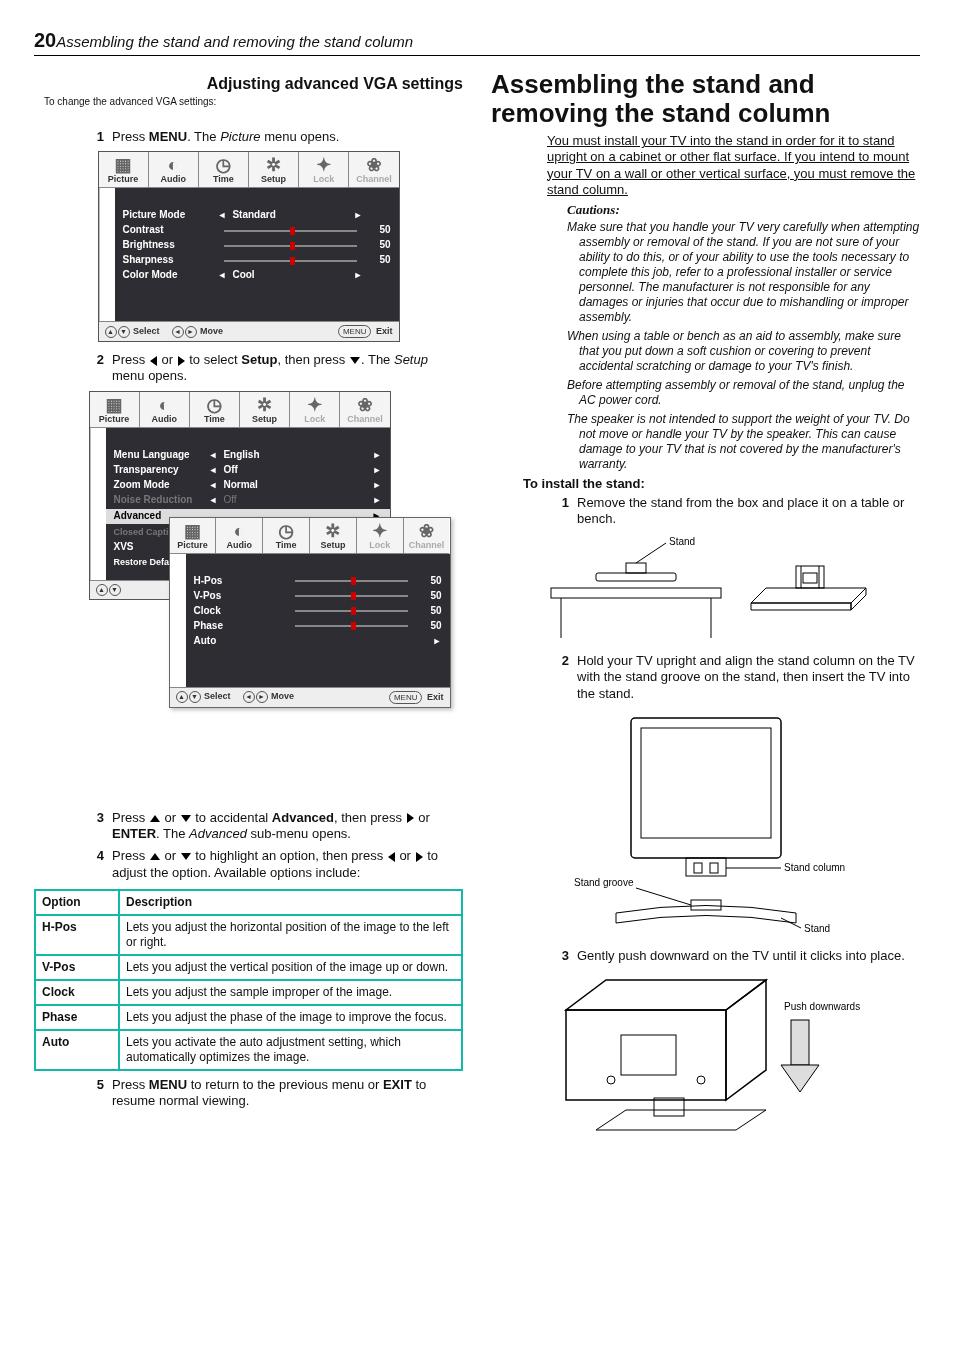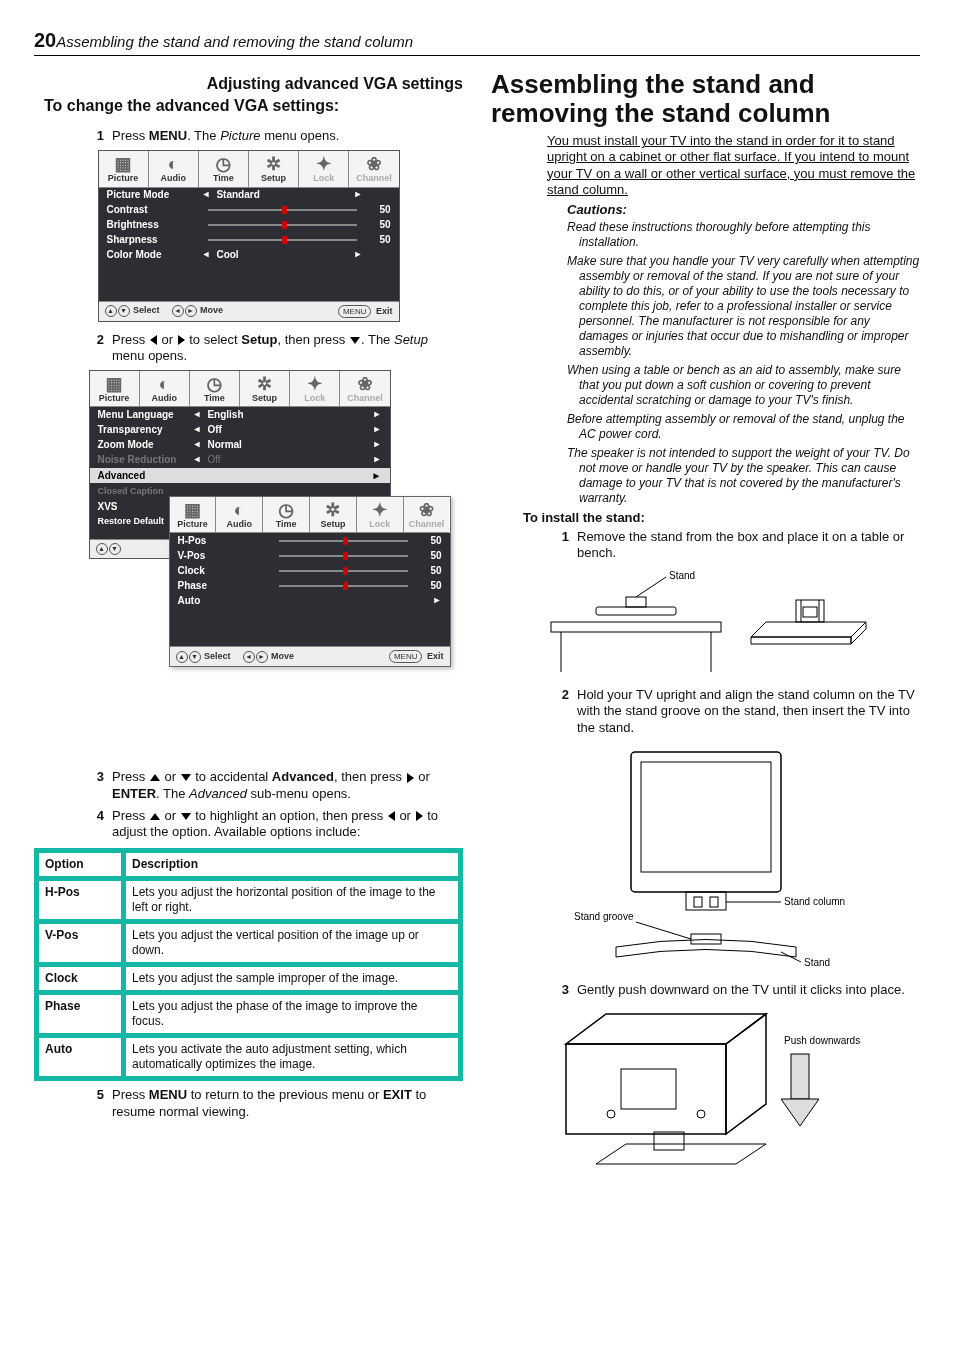--- a/index.html
+++ b/index.html
@@ -18,21 +18,21 @@
     align-items: baseline;
     border-bottom: 1px solid #000;
     padding-bottom: 2px;
     margin-bottom: 14px;
   }
   .page-number { font-weight: 700; font-size: 20px; }
   .header-title { font-style: italic; font-size: 15px; }
   .columns { display: flex; gap: 28px; }
   .col { flex: 1 1 50%; }
   .subhead { font-weight: 700; font-size: 16px; margin: 4px 0 2px 32px; text-align: right; }
-  .subhead-run { font-weight: 700; font-size: 16px; margin: 0 0 12px 10px; }
+  .subhead-run { font-weight: 400; font-size: 10px; margin: 0 0 20px 10px; }
   .step { display: flex; margin: 2px 0 6px 48px; }
   .step-num { font-weight: 700; width: 22px; flex: none; text-align: right; padding-right: 8px; }
   .step-text { flex: 1; }
   .step-text b { font-weight: 700; }
   .step-text i { font-style: italic; }
   .tri { display:inline-block; width:0; height:0; vertical-align: middle; margin: 0 1px; }
   .tri-l { border-top:5px solid transparent; border-bottom:5px solid transparent; border-right:7px solid #000; }
   .tri-r { border-top:5px solid transparent; border-bottom:5px solid transparent; border-left:7px solid #000; }
   .tri-u { border-left:5px solid transparent; border-right:5px solid transparent; border-bottom:7px solid #000; }
   .tri-d { border-left:5px solid transparent; border-right:5px solid transparent; border-top:7px solid #000; }
@@ -47,49 +47,49 @@
   .osd-tabs { display: flex; }
   .osd-tab {
     flex:1; text-align:center; padding: 4px 0 2px 0;
     border-right: 1px solid #888; border-bottom:1px solid #888;
     background:#f4f4f4; font-size:9px; font-weight:700; color:#333;
     position:relative;
   }
   .osd-tab:last-child{border-right:none;}
   .osd-tab .glyph{display:block;font-size:18px;line-height:18px;color:#666;}
   .osd-tab.dim{color:#aaa;}
-  .osd-body{background:#2d2d33;color:#fff;padding:0 8px 10px;font-size:10px;}
+  .osd-body{background:#2d2d33;color:#fff;padding:20px 8px 10px;font-size:10px;margin-left:16px;}
   .osd-row{display:flex;align-items:center;height:15px;}
   .osd-label{width:95px;font-weight:700;}
   .osd-mid{flex:1;display:flex;align-items:center;justify-content:center;gap:6px;}
   .osd-val{width:28px;text-align:right;font-weight:700;}
   .osd-arrow{color:#fff;font-size:9px;}
   .slider{flex:1;height:2px;background:#888;position:relative;margin:0 6px;}
   .slider::after{content:"";position:absolute;left:50%;top:-3px;width:5px;height:8px;background:#c00;}
   .osd-row.dim{color:#777;}
   .osd-foot{background:#eee;border-top:1px solid #888;padding:3px 6px;font-size:9px;display:flex;gap:12px;align-items:center;color:#333;}
   .osd-foot span b{font-weight:700;}
   .pill{display:inline-block;border:1px solid #555;border-radius:7px;padding:0 4px;font-size:8px;line-height:11px;margin-right:2px;}
   .circ{display:inline-block;border:1px solid #555;border-radius:50%;width:10px;height:10px;line-height:10px;text-align:center;font-size:7px;margin-right:1px;}
 
   .osd-sub {
     border:1px solid #666;background:#fff;margin-left:40px;margin-top:-2px;
     box-shadow:2px 2px 4px rgba(0,0,0,0.25);
   }
 
   
   table.opts{width:100%;border-collapse:collapse;margin:8px 0 6px 0;font-size:12px;}
-  table.opts th, table.opts td{border:5px solid #14b8a6;padding:4px 6px;text-align:left;vertical-align:top;}
+  table.opts th, table.opts td{border:2px solid #14b8a6;padding:4px 6px;text-align:left;vertical-align:top;}
   table.opts th{font-weight:700;}
   table.opts td.k{font-weight:700;width:70px;}
 
   
   h1.section { font-size: 26px; font-weight:700; margin: 0 0 6px 0; line-height:1.1; }
   .intro { margin: 0 0 4px 56px; text-decoration: underline; }
-  .cautions-head{font-style:italic;font-weight:700;margin:0 0 2px 76px;}
+  .cautions-head{font-style:italic;font-weight:700;margin:0 0 2px 76px;font-family:Liberation Serif, serif;}
   .caution-item{font-style:italic;margin:0 0 4px 76px;text-indent:-12px;padding-left:12px;font-size:12px;line-height:1.25;}
   .install-head{font-weight:700;margin:4px 0 2px 32px;}
   .rstep{display:flex;margin:2px 0 6px 56px;}
   .rstep .step-num{font-weight:700;width:22px;flex:none;text-align:right;padding-right:8px;}
   .rstep .step-text{flex:1;}
 
   .diagram-box{display:flex;justify-content:center;margin:6px 0 10px 0;}
   .diagram-box svg{display:block;}
   .svg-label{font-family:Arial, sans-serif;font-size:10px;fill:#000;}
 </style>
@@ -346,21 +346,20 @@
       <div class="step-text">
         <span>Press </span><b>MENU</b><span> to return to the previous menu or </span><b>EXIT</b><span> to resume normal viewing.</span>
       </div>
     </div>
   </div>
 
   <div class="col">
     <h1 class="section">Assembling the stand and removing the stand column</h1>
     <div class="intro">You must install your TV into the stand in order for it to stand upright on a cabinet or other flat surface. If you intend to mount your TV on a wall or other vertical surface, you must remove the stand column.</div>
     <div class="cautions-head">Cautions:</div>
-    <div class="caution-item">Read these instructions thoroughly before attempting this installation.</div>
     <div class="caution-item">Make sure that you handle your TV very carefully when attempting assembly or removal of the stand. If you are not sure of your ability to do this, or of your ability to use the tools necessary to complete this job, refer to a professional installer or service personnel. The manufacturer is not responsible for any damages or injuries that occur due to mishandling or improper assembly.</div>
     <div class="caution-item">When using a table or bench as an aid to assembly, make sure that you put down a soft cushion or covering to prevent accidental scratching or damage to your TV's finish.</div>
     <div class="caution-item">Before attempting assembly or removal of the stand, unplug the AC power cord.</div>
     <div class="caution-item">The speaker is not intended to support the weight of your TV. Do not move or handle your TV by the speaker. This can cause damage to your TV that is not covered by the manufacturer's warranty.</div>
 
     <div class="install-head">To install the stand:</div>
 
     <div class="rstep">
       <div class="step-num">1</div>
       <div class="step-text">Remove the stand from the box and place it on a table or bench.</div>

